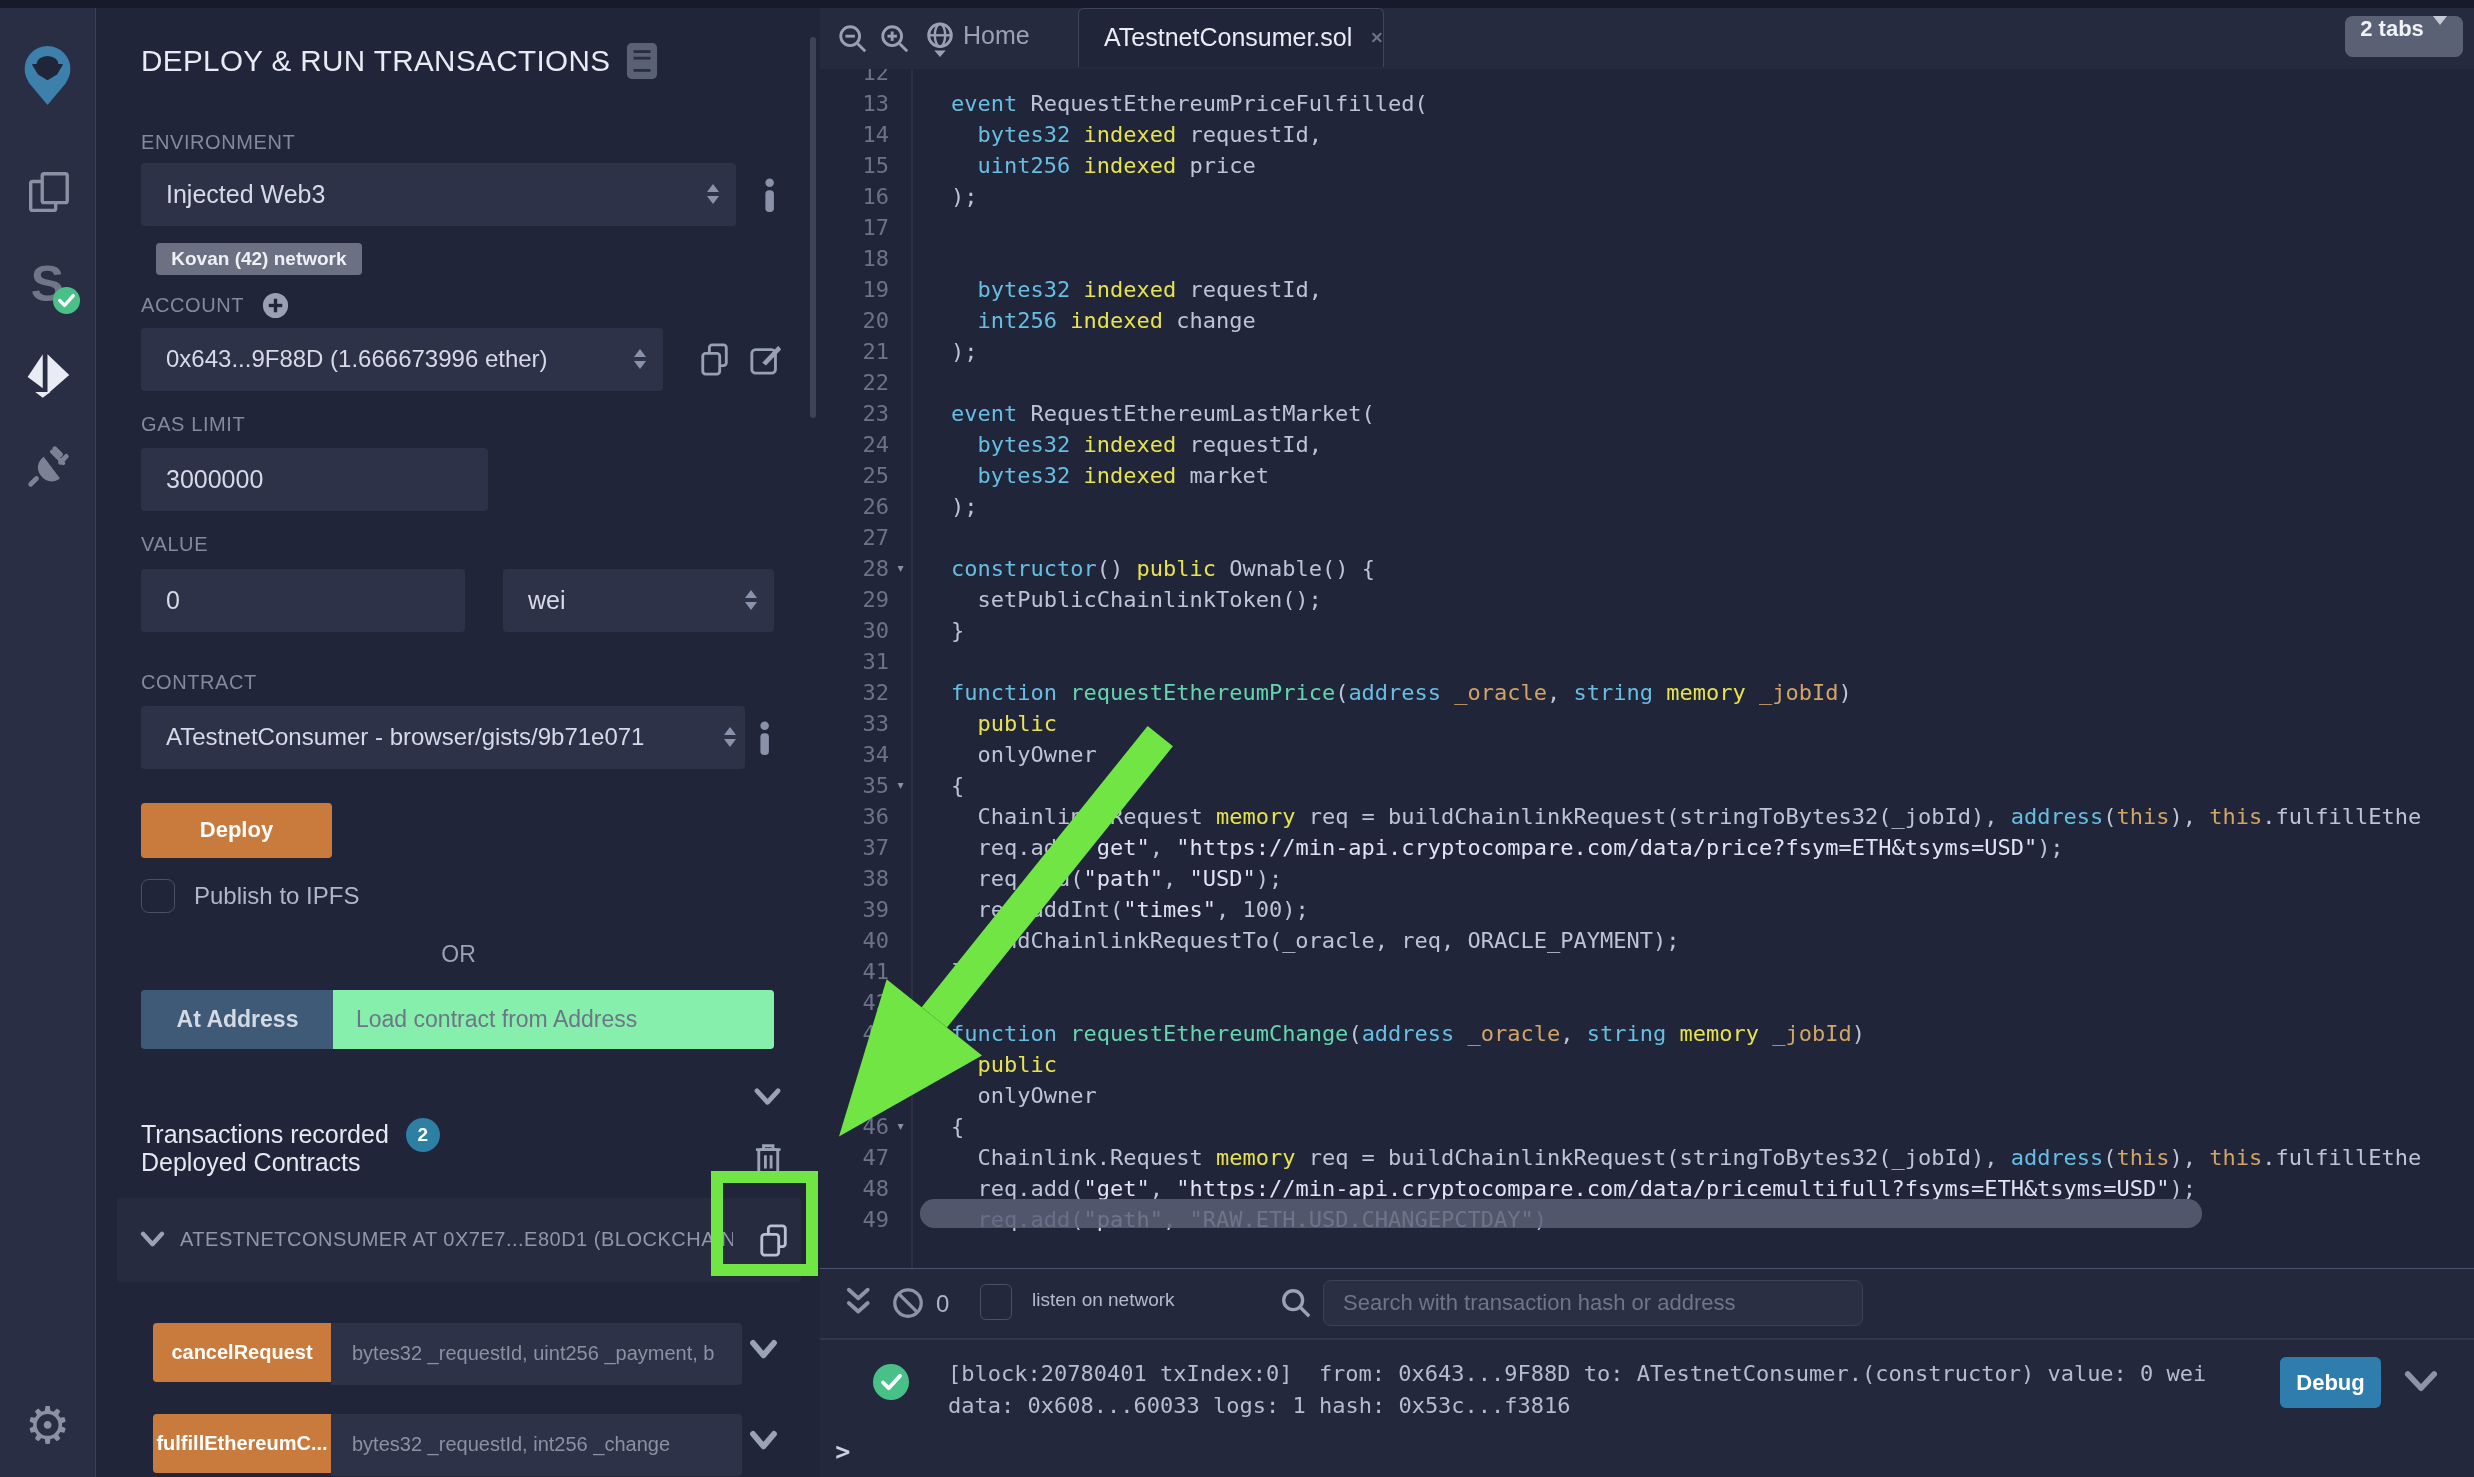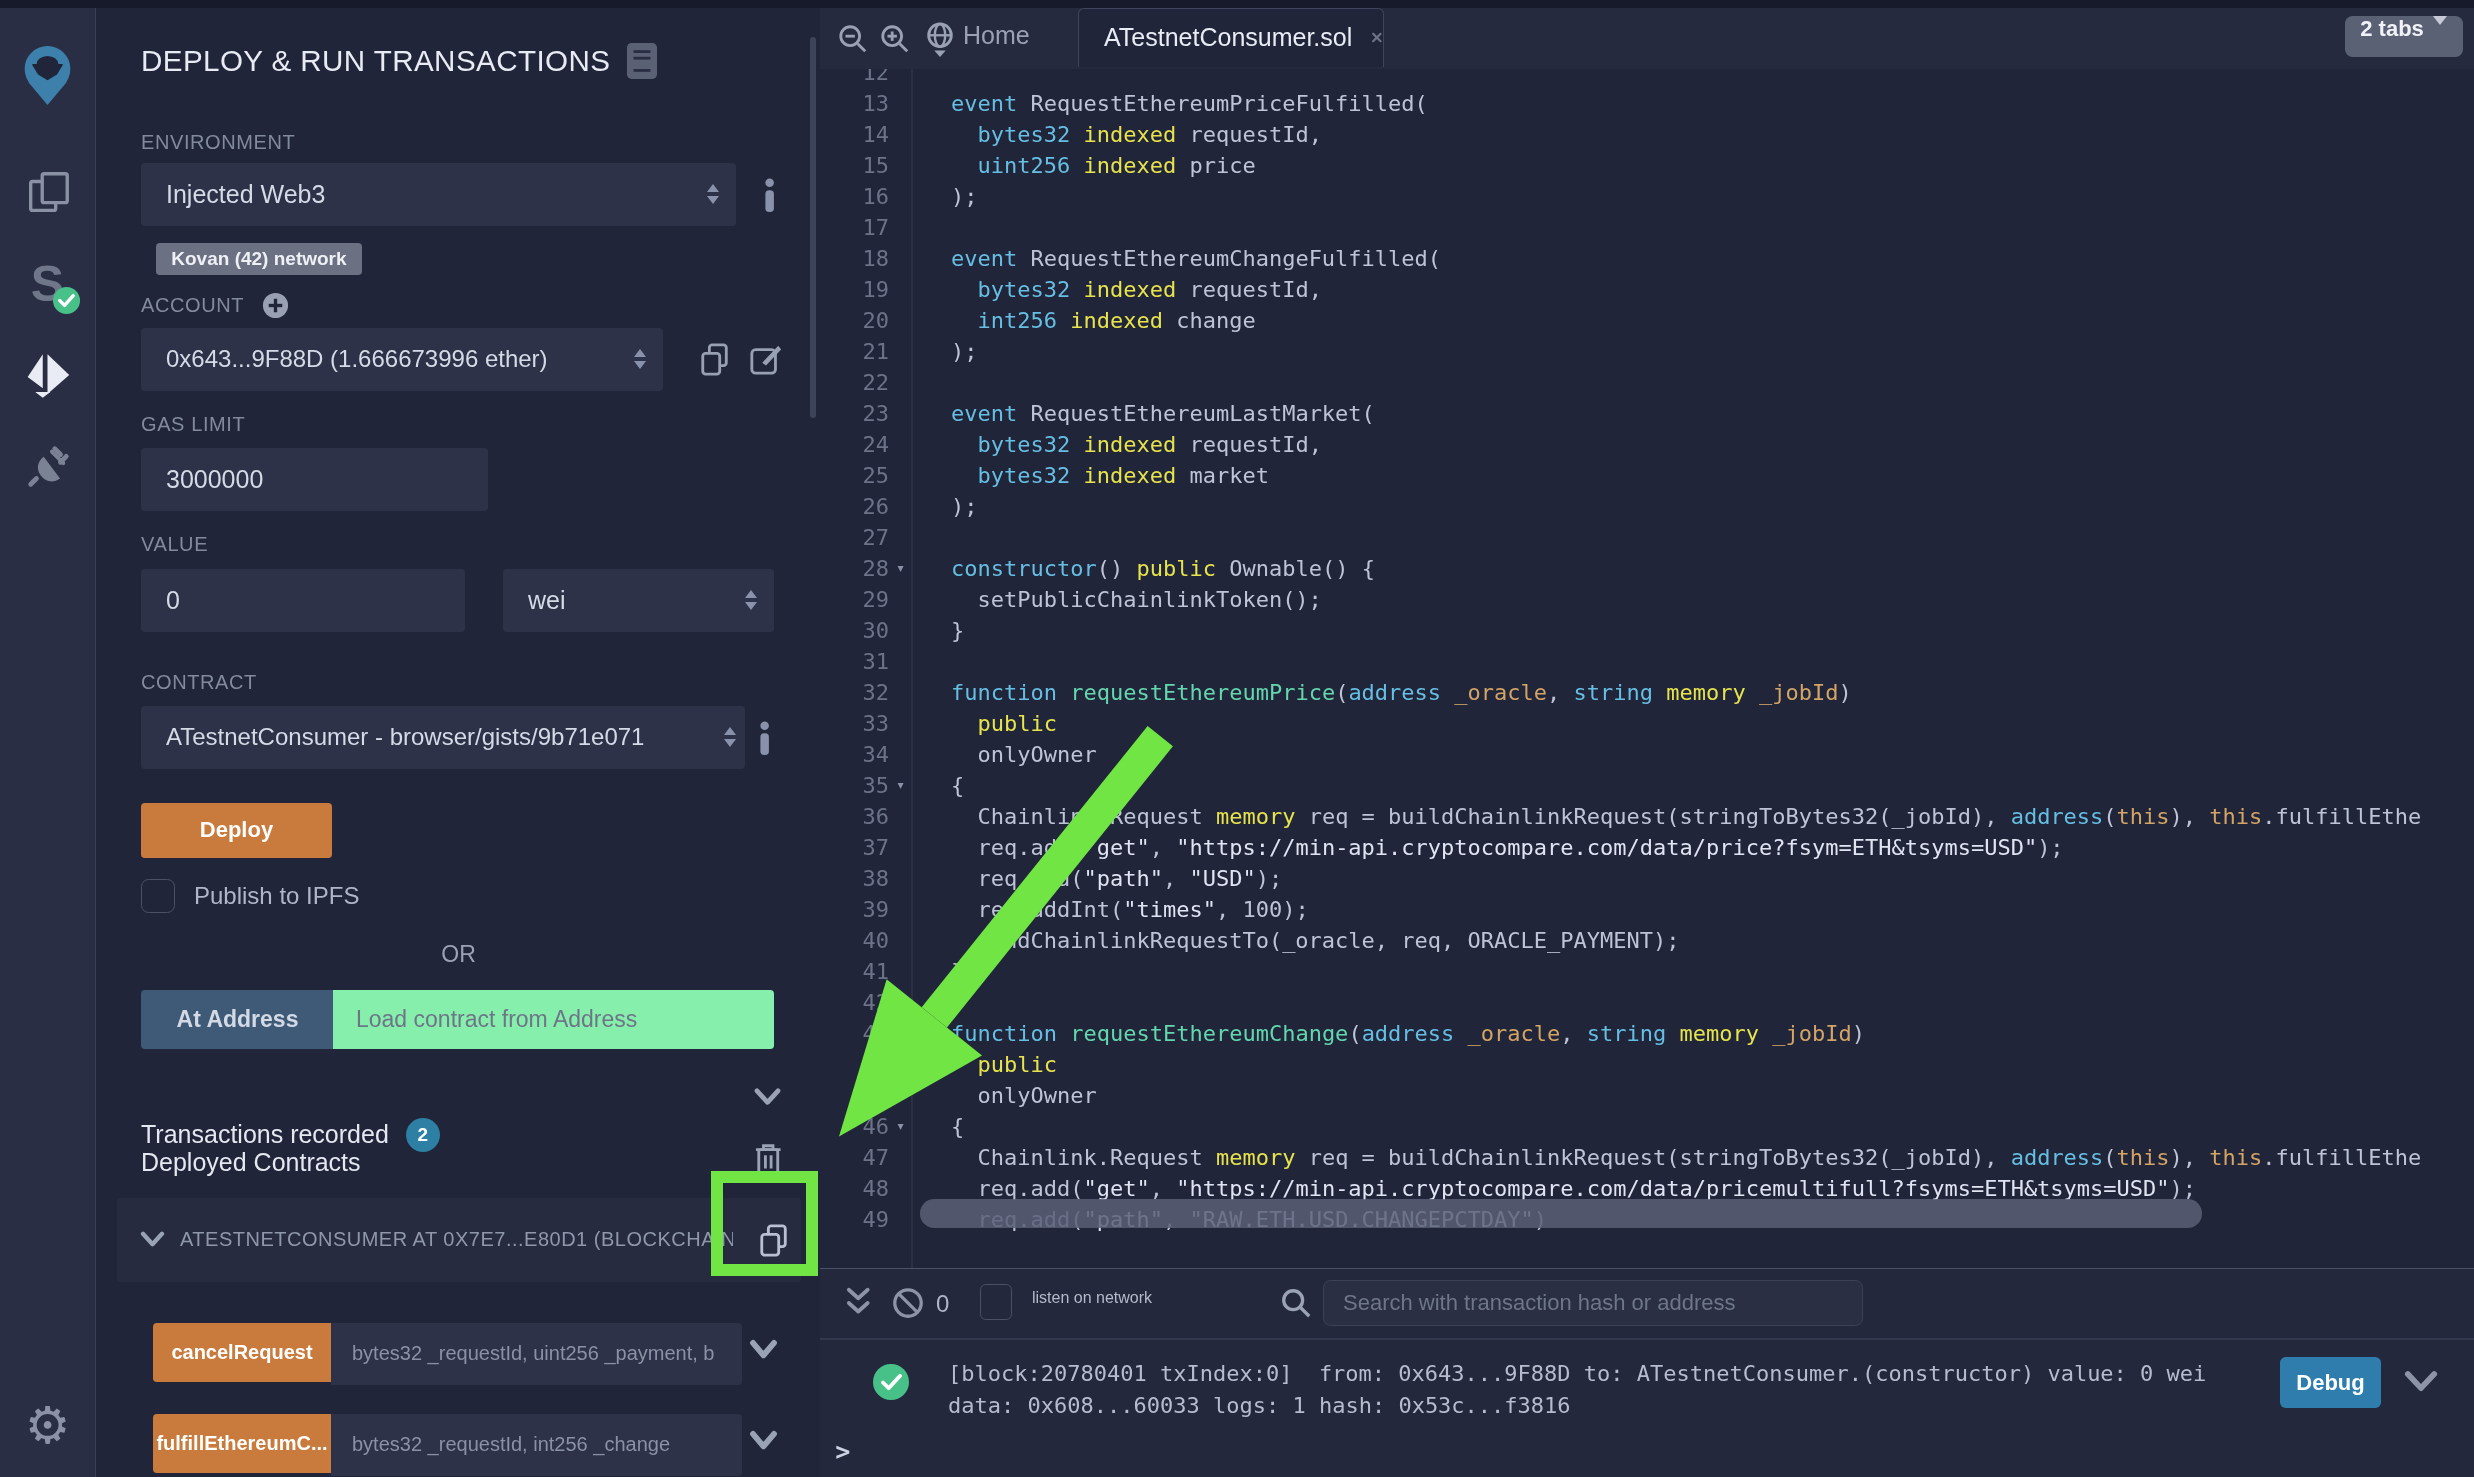--- a/index.html
+++ b/index.html
@@ -68,21 +68,21 @@
   .cl .ct{position:absolute;left:131px;white-space:pre;}
   .tk-b{color:#66bfe3}.tk-y{color:#e6e34c}.tk-g{color:#63d6ae}
   .tk-o{color:#d2a465}.tk-w{color:#bdc4d6}.tk-s{color:#dfe3f2}
   #hscrollbar{position:absolute;left:100px;top:1130px;width:1282px;height:29px;border-radius:14.3px;background:#595f77;opacity:.85;}
 
   
   #terminal{left:820px;top:1268px;width:1655px;height:210px;background:#24283c;border-top:1.9px solid #4a5270;}
   #term-divider{position:absolute;left:0;top:69px;width:1655px;height:1.9px;background:#323850;}
   #term-count{position:absolute;left:116px;top:21px;color:#aeb5c6;font-size:24px;}
   #term-check{position:absolute;left:160px;top:15.3px;width:32px;height:36px;border:1.9px solid #4a5166;border-radius:5.7px;box-sizing:border-box;}
-  #term-listen{position:absolute;left:212px;top:20px;color:#b4bac9;font-size:16px;}
+  #term-listen{position:absolute;left:212px;top:20px;color:#b4bac9;font-size:19px;}
   #term-search{position:absolute;left:503px;top:11.4px;width:540px;height:46px;background:#2a2f44;border:1.9px solid #3b4157;
                border-radius:7.6px;color:#aeb5c6;font-size:22px;padding:0 19px;box-sizing:border-box;font-family:"Liberation Sans",sans-serif;}
   #term-search::placeholder{color:#6e7689;}
   #log-check{position:absolute;left:53px;top:95px;width:36px;height:36px;border-radius:50%;background:#47c188;
              display:flex;align-items:center;justify-content:center;}
   .log-line{position:absolute;left:128px;font-family:"DejaVu Sans Mono",monospace;font-size:22px;color:#b6bcce;white-space:pre;}
   .seg-strong{font-weight:400;text-align:center;}
   #debug-btn{position:absolute;left:1460px;top:88px;width:101px;height:51px;background:#2e7dad;border-radius:5.7px;
              display:flex;align-items:center;justify-content:center;color:#fff;font-size:22px;font-weight:700;}
   #term-prompt{position:absolute;left:15.3px;top:168px;font-family:"DejaVu Sans Mono",monospace;font-size:25px;font-weight:700;color:#ccd2e0;}
@@ -332,21 +332,20 @@
         <div class="cl">
           <span class="ln">16</span>
           <span class="ct"><span class="tk-w">);</span></span>
         </div>
         <div class="cl">
           <span class="ln">17</span>
           <span class="ct"></span>
         </div>
         <div class="cl">
           <span class="ln">18</span>
-          <span class="ct"><span class="tk-b">event</span><span class="tk-w"> RequestEthereumChangeFulfilled(</span></span>
         </div>
         <div class="cl">
           <span class="ln">19</span>
           <span class="ct"><span class="tk-w">  </span><span class="tk-b">bytes32</span><span class="tk-w"> </span><span class="tk-y">indexed</span><span class="tk-w"> requestId,</span></span>
         </div>
         <div class="cl">
           <span class="ln">20</span>
           <span class="ct"><span class="tk-w">  </span><span class="tk-b">int256</span><span class="tk-w"> </span><span class="tk-y">indexed</span><span class="tk-w"> change</span></span>
         </div>
         <div class="cl">

